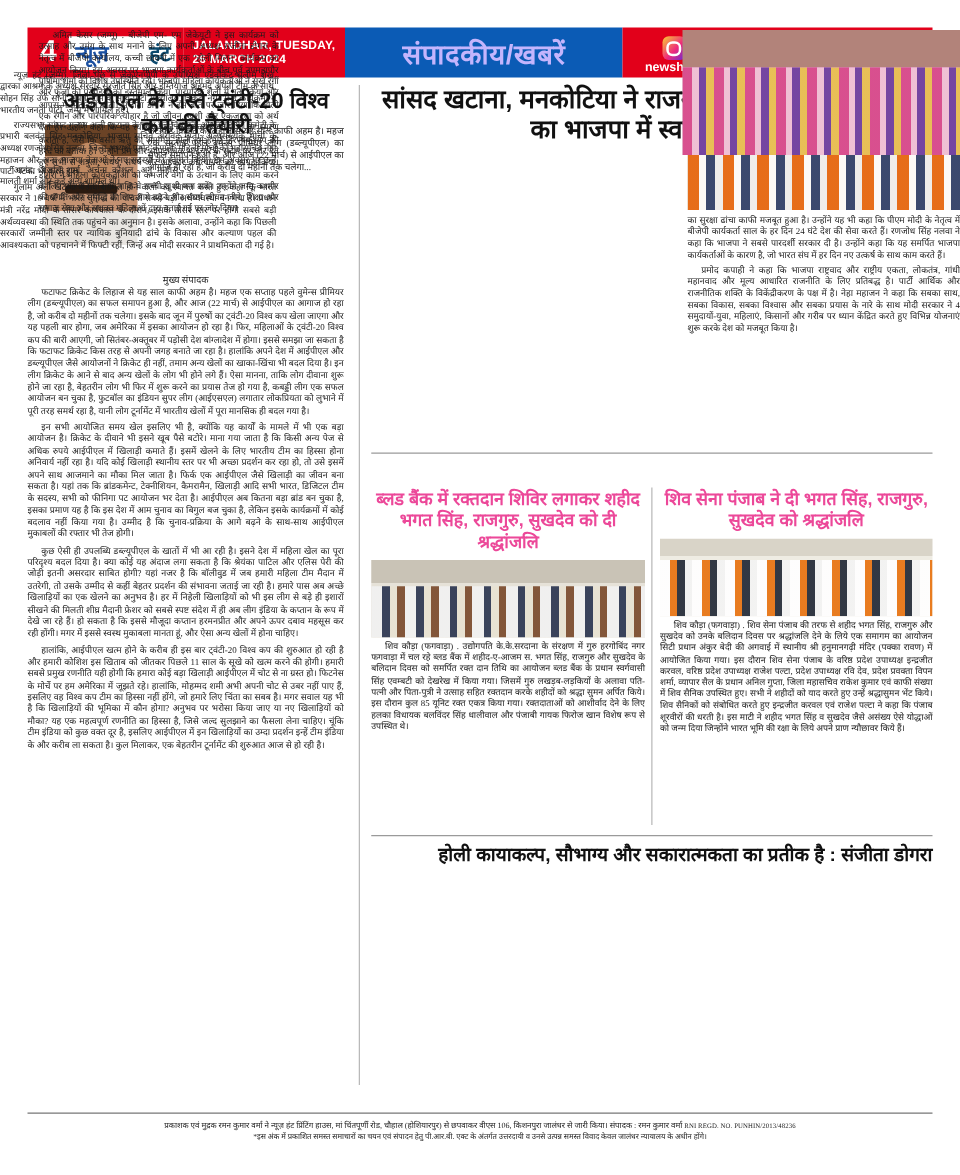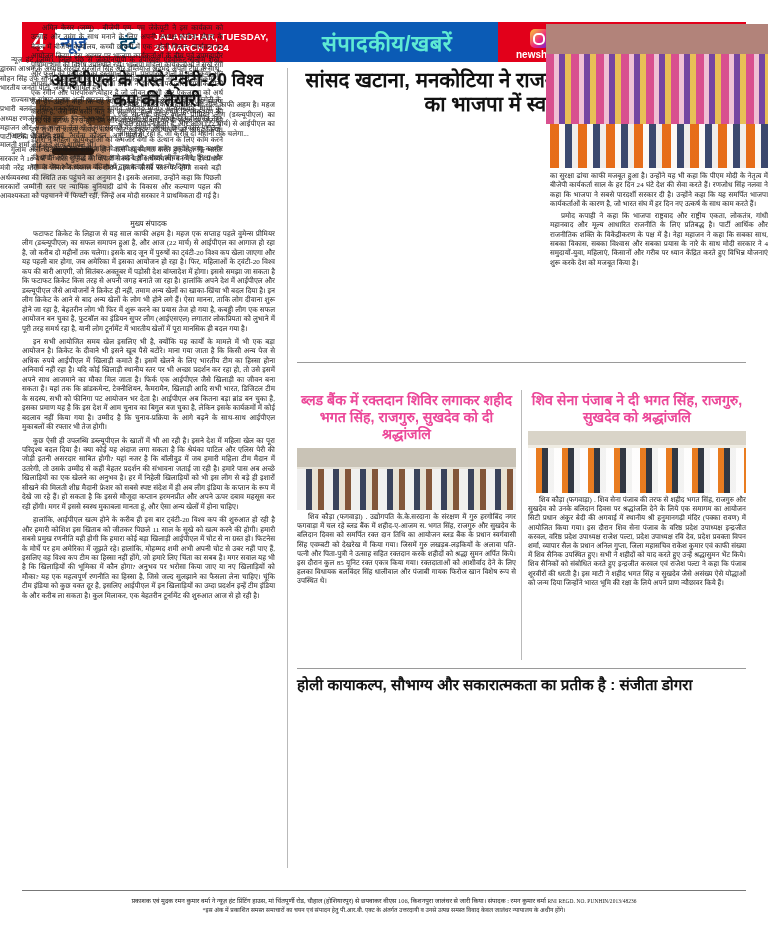--- a/index.html
+++ b/index.html
@@ -71,21 +71,21 @@
     display: flex; flex-direction: column;
     justify-content: center;
     padding: 0 8px 0 7px;
     letter-spacing: 0.2px;
     flex: 0 0 auto;
   }
   .mh-section {
     background: #0b5bb5;
     flex: 1 1 auto;
     display: flex; align-items: center; justify-content: center;
-    color: #5eead4;
+    color: #c4b5fd;
     font-family: "Liberation Sans", sans-serif;
     font-weight: bold;
     font-size: 22px;
     letter-spacing: 0.5px;
   }
   .mh-social {
     background: #e2001a;
     flex: 0 0 248px;
     display: flex;
     align-items: flex-end;
@@ -302,21 +302,21 @@
   #holi {
     position: absolute;
     left: 297px; top: 676px;
     width: 449px;
   }
   #holi-hl {
     font-family: "Liberation Sans", sans-serif;
     font-weight: bold;
     font-size: 15.2px;
     line-height: 18px;
-    text-align: left;
+    text-align: right;
     margin: 0 0 5px 0;
     color: #111;
   }
   #holi-photo {
     position: absolute;
     right: 0; top: 24px;
     width: 222px; height: 100px;
     background: linear-gradient(#b2837a 0 30%, #cf8fae 30% 100%);
     overflow: hidden;
   }

